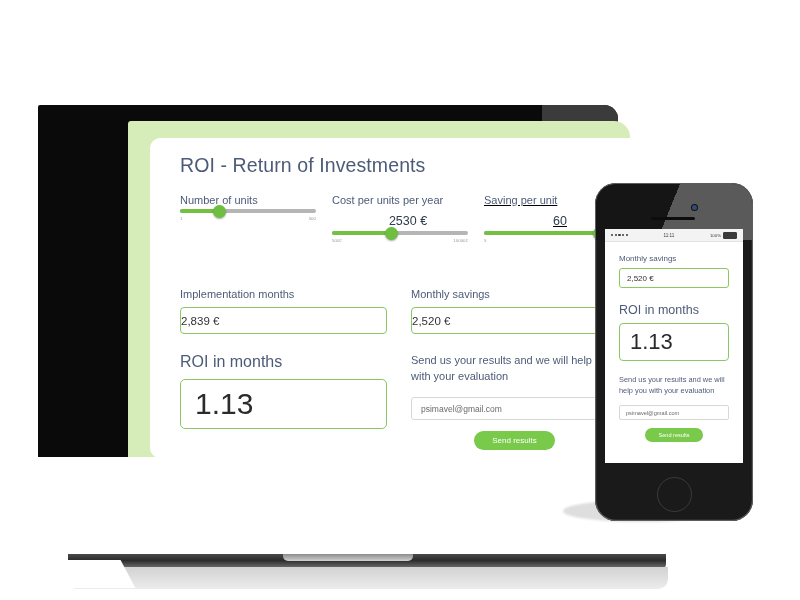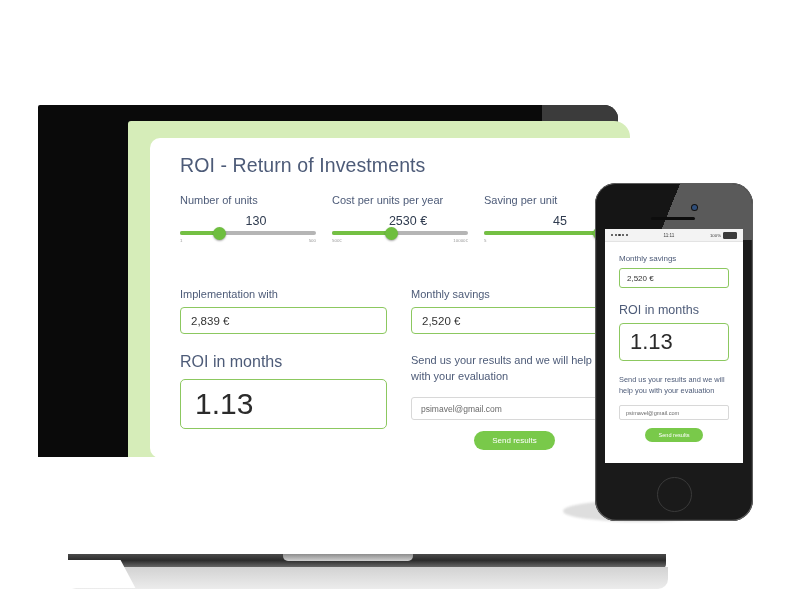--- a/index.html
+++ b/index.html
@@ -55,21 +55,21 @@
   .card-title{
     position:absolute;left:30px;top:16px;
     font-size:19.5px;color:#4d5b78;letter-spacing:.1px;white-space:nowrap;
   }
 
   
   .sliders{position:absolute;left:30px;top:56px;width:470px;}
   .slider-col{position:absolute;top:0;width:152px;}
   .slider-col.c1{left:0;}
   .slider-col.c2{left:152px;}
-  .slider-col.c3{left:304px;}
+  .slider-col.c3{left:304px;text-decoration:underline;}
   .slider-label{font-size:11px;color:#4d5b78;white-space:nowrap;}
   .slider-value{
     font-size:12.5px;color:#2f3b4f;text-align:center;margin-top:8px;
     white-space:nowrap;
   }
   .slider-track{
     position:relative;margin-top:3px;height:4px;width:136px;
     background:#b5b5b5;border-radius:2px;
   }
   .slider-fill{position:absolute;left:0;top:0;height:4px;background:#74c043;border-radius:2px;}
@@ -79,21 +79,21 @@
   }
   .slider-ends{position:relative;width:136px;height:9px;margin-top:3px;}
   .slider-min,.slider-max{position:absolute;top:0;font-size:4.4px;color:#9a9a9a;}
   .slider-min{left:0;}
   .slider-max{right:0;}
 
   
   .field-label{font-size:11px;color:#4d5b78;white-space:nowrap;}
   .field-box{
     margin-top:7px;height:27px;border:1px solid #8cc860;border-radius:4px;
-    background:#fff;display:flex;align-items:center;padding-left:10px;
+    background:#fff;display:flex;align-items:center;
     font-size:11.5px;color:#333;box-sizing:border-box;
   }
   .row-mid{position:absolute;left:30px;top:150px;width:470px;}
   .col-left{position:absolute;left:0;top:0;width:207px;}
   .col-right{position:absolute;left:231px;top:0;width:207px;}
 
   .roi-head{font-size:16px;color:#4d5b78;white-space:nowrap;}
   .roi-box{
     margin-top:8px;height:50px;border:1px solid #8cc860;border-radius:5px;
     display:flex;align-items:center;padding-left:14px;
@@ -193,21 +193,20 @@
 
     <div class="laptop-screen">
       <div class="card">
 
         <div class="card-title">ROI - Return of Investments</div>
 
         <div class="sliders">
 
           <div class="slider-col c1">
             <div class="slider-label">Number of units</div>
-            <div class="slider-value">130</div>
             <div class="slider-track">
               <div class="slider-fill" style="width:30%"></div>
               <div class="slider-thumb" style="left:24%"></div>
             </div>
             <div class="slider-ends">
               <span class="slider-min">1</span>
               <span class="slider-max">500</span>
             </div>
           </div>
 
@@ -219,36 +218,36 @@
               <div class="slider-thumb" style="left:39%"></div>
             </div>
             <div class="slider-ends">
               <span class="slider-min">500€</span>
               <span class="slider-max">10000€</span>
             </div>
           </div>
 
           <div class="slider-col c3">
             <div class="slider-label">Saving per unit</div>
-            <div class="slider-value">45</div>
+            <div class="slider-value">60</div>
             <div class="slider-track">
               <div class="slider-fill" style="width:85%"></div>
               <div class="slider-thumb" style="left:80%"></div>
             </div>
             <div class="slider-ends">
               <span class="slider-min">5</span>
               <span class="slider-max"></span>
             </div>
           </div>
 
         </div>
 
         <div class="row-mid">
           <div class="col-left">
-            <div class="field-label">Implementation with</div>
+            <div class="field-label">Implementation months</div>
             <div class="field-box">2,839 €</div>
           </div>
           <div class="col-right">
             <div class="field-label">Monthly savings</div>
             <div class="field-box">2,520 €</div>
           </div>
         </div>
 
         <div class="row-bottom">
           <div class="col-left">

